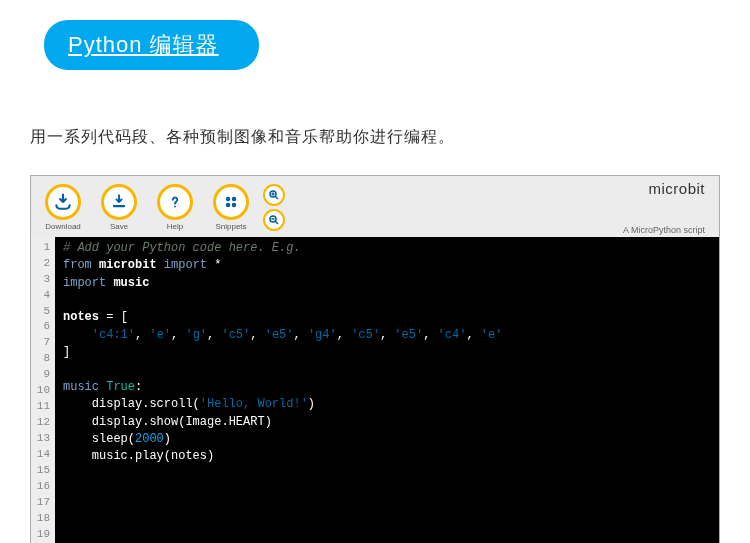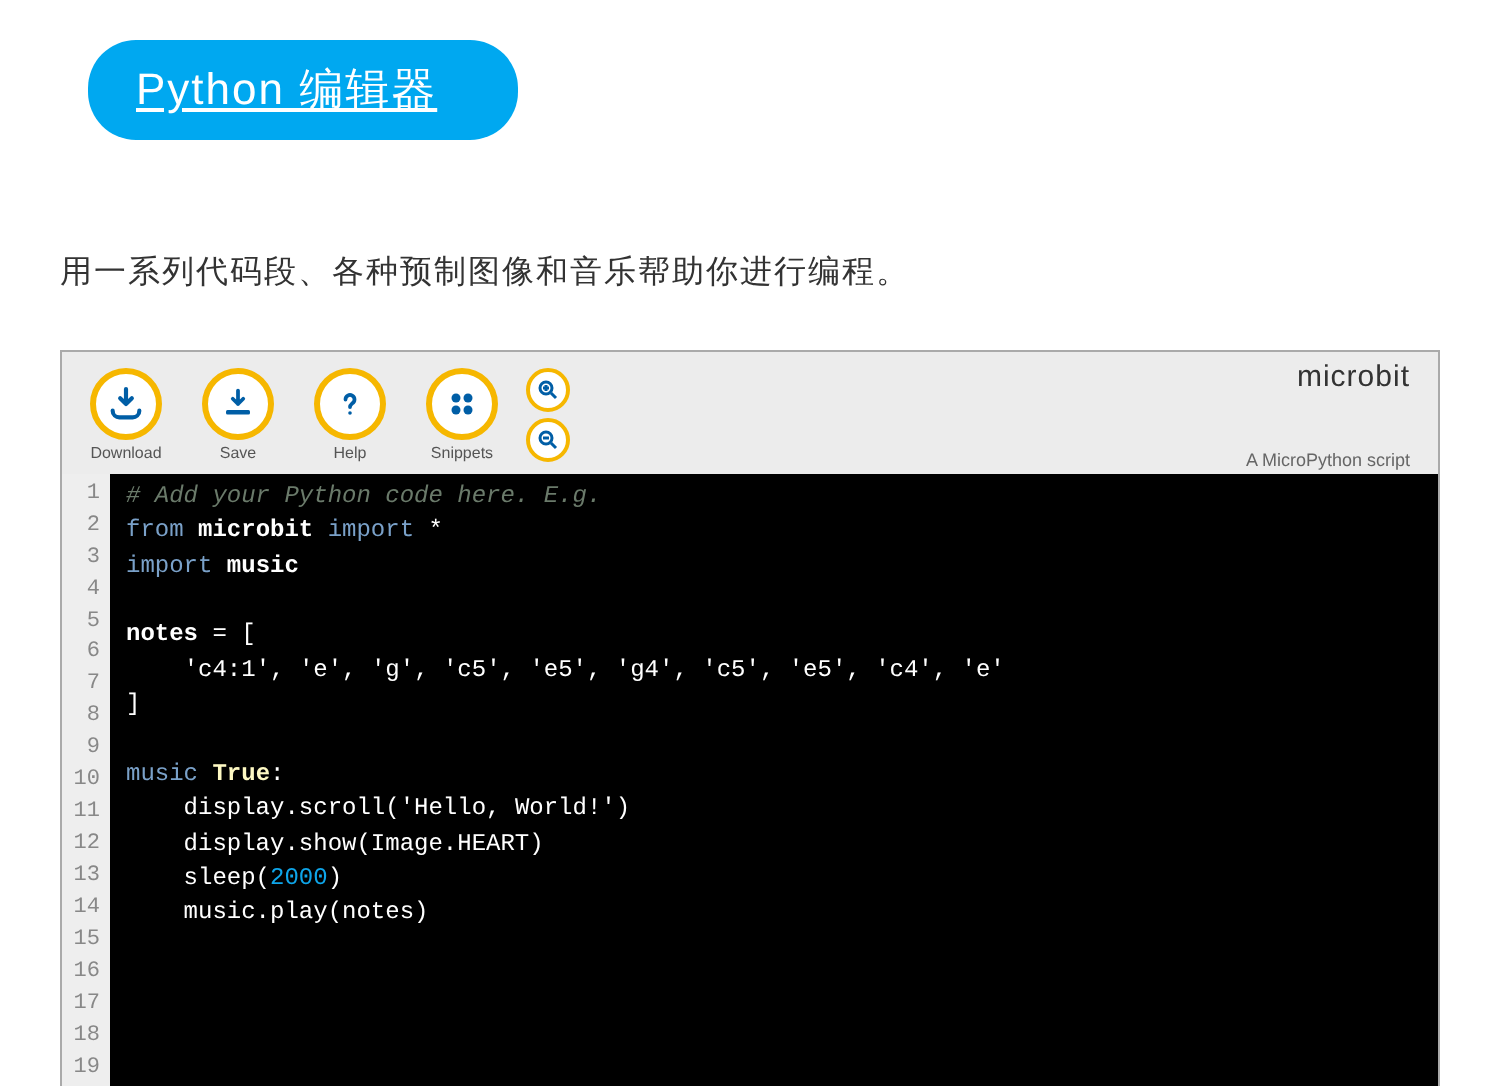--- a/index.html
+++ b/index.html
@@ -117,25 +117,25 @@
   .code {
     background: #000;
     flex: 1;
     padding: 3px 8px;
     color: #fff;
     overflow-x: auto;
     font-weight: 500;
   }
   .code .cm { color: #6a7a6a; font-style: italic; text-align: right; }
   .code .kw { color: #7aa1c9; }
-  .code .st { color: #ffffff; }
+  .code .st { color: #0369a1; }
   .code .nm { color: #0ea5e9; }
   .code .op { color: #fff; }
   .code .id { color: #fff; font-weight: 600; }
-  .code .bl { color: #fef9c3; font-weight: bold; }
+  .code .bl { color: #14b8a6; }
   pre { margin: 0; font-family: inherit; white-space: pre; }
   svg { display: block; }
 </style>
 </head>
 <body>
 
 
 
 <div class="pill-header">
   <span>Python 编辑器</span>

